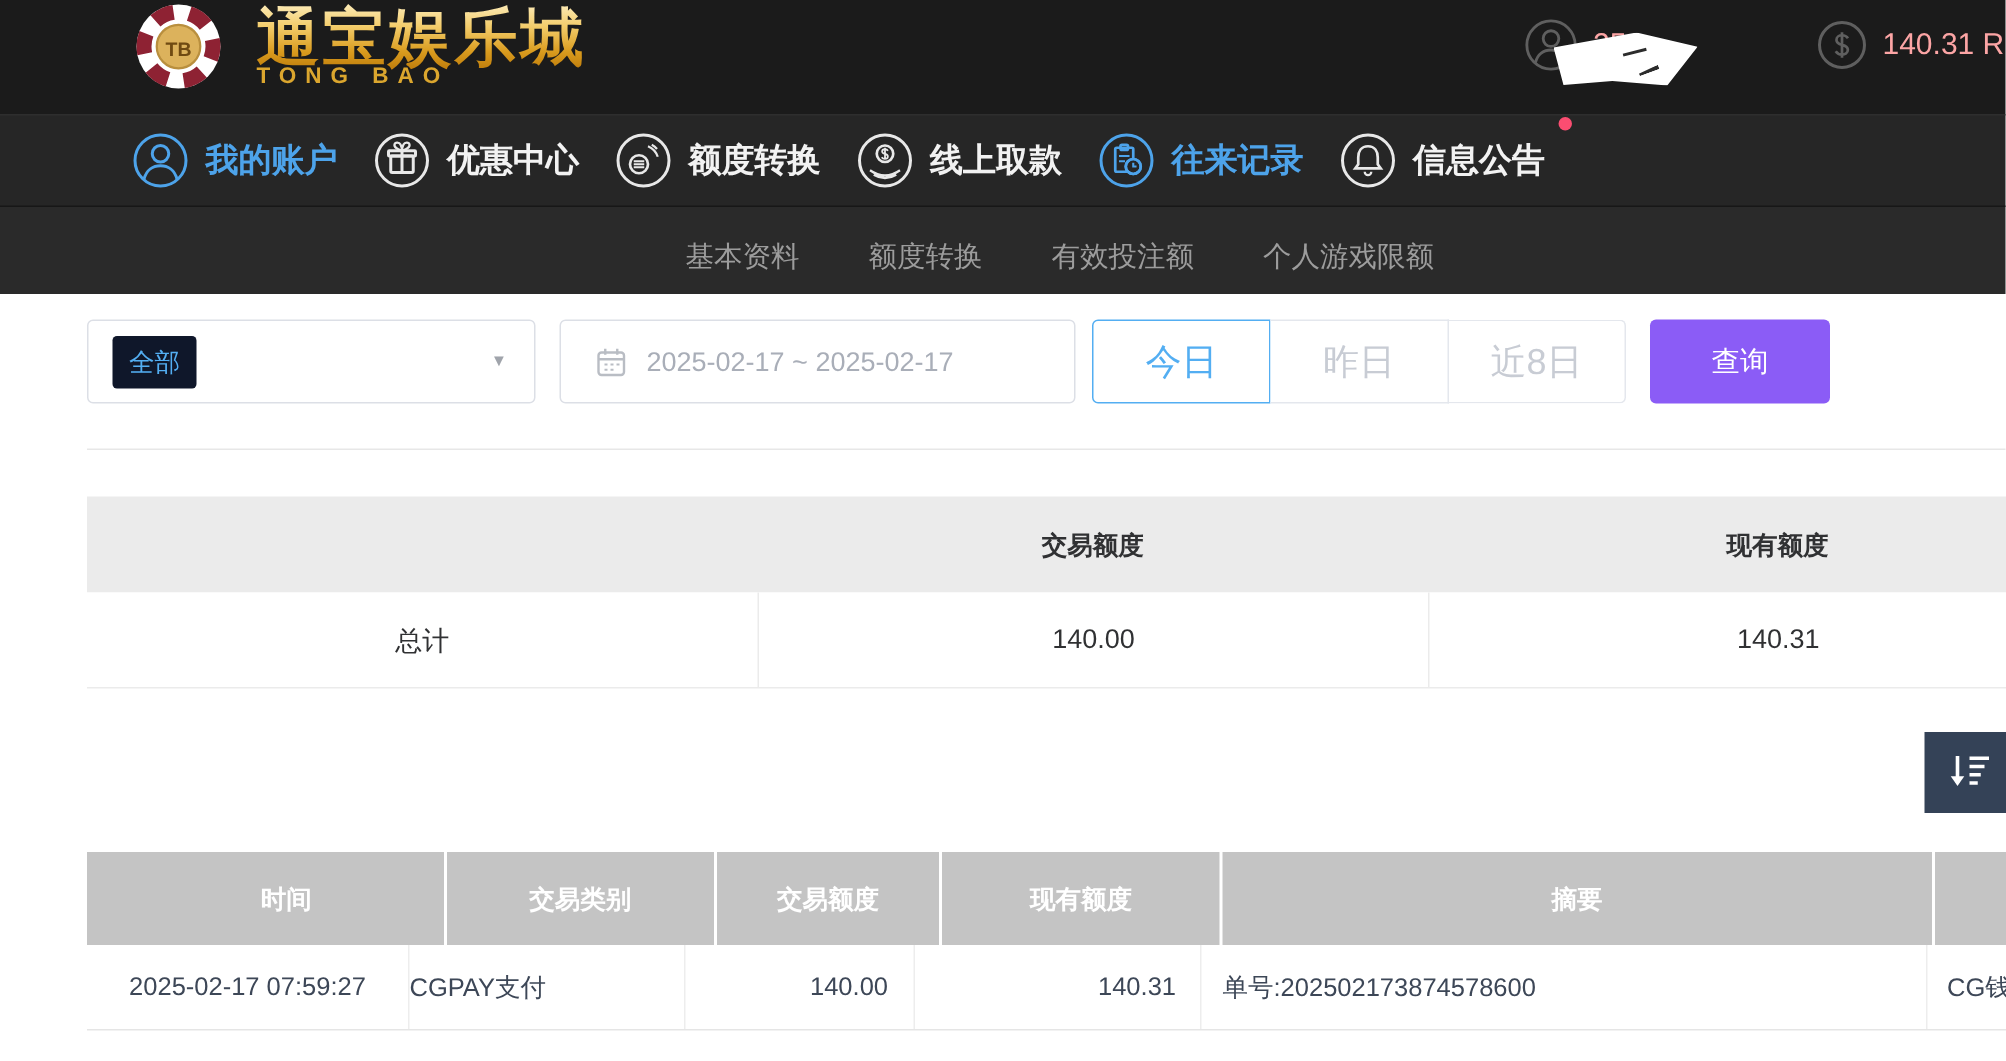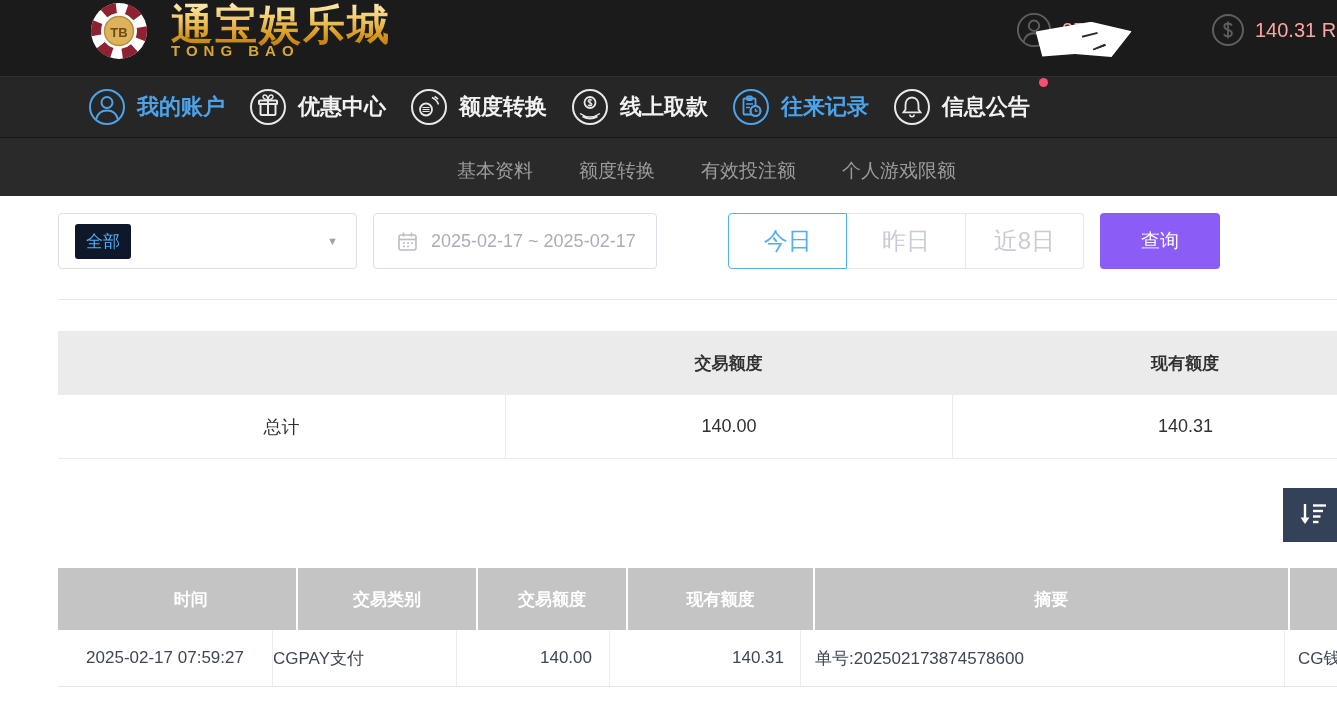--- a/index.html
+++ b/index.html
@@ -40,21 +40,21 @@
   .sub-nav { position:absolute; left:0; top:138px; width:1337px; height:58px; background:#2a2a2a; }
   .subnav-items { position:absolute; left:457px; top:4px; height:58px; display:flex; align-items:center; gap:46px; }
   .subnav-item { color:#9c9c9c; font-size:19px; cursor:pointer; white-space:nowrap; }
 
   
   .select-box { position:absolute; left:58px; top:213px; width:299px; height:56px;
     border:1px solid #dcdfe6; border-radius:4px; background:#fff; display:flex; align-items:center; cursor:pointer; }
   .select-chip { margin-left:16px; background:#0f172a; color:#53aef2; font-size:17px;
     padding:6px 11px; border-radius:3px; }
   .select-caret { position:absolute; right:18px; color:#a0a4ab; font-size:11px; }
-  .date-box { position:absolute; left:373px; top:213px; width:284px; height:56px;
+  .date-box { position:absolute; left:373px; top:213px; width:344px; height:56px;
     border:1px solid #dcdfe6; border-radius:4px; background:#fff; display:flex; align-items:center; cursor:pointer; }
   .date-box svg { margin-left:23px; }
   .date-text { margin-left:13px; color:#a9aeb8; font-size:18px; white-space:nowrap; }
   .range-group { position:absolute; left:728px; top:213px; width:356px; height:56px; display:flex; }
   .range-btn { flex:1; background:#fff; font-size:24px; display:flex; align-items:center; justify-content:center;
     color:#c8ccd4; border:1px solid #e4e7ed; border-left:none; cursor:pointer; }
   .range-btn.active { border:1px solid #53aef2; color:#53aef2; border-radius:4px 0 0 4px; }
   .range-btn:last-child { border-radius:0 4px 4px 0; }
   .search-btn { position:absolute; left:1100px; top:213px; width:120px; height:56px; background:#8b5cf6;
     color:#fff; font-size:19px; border:none; border-radius:4px; cursor:pointer; }

